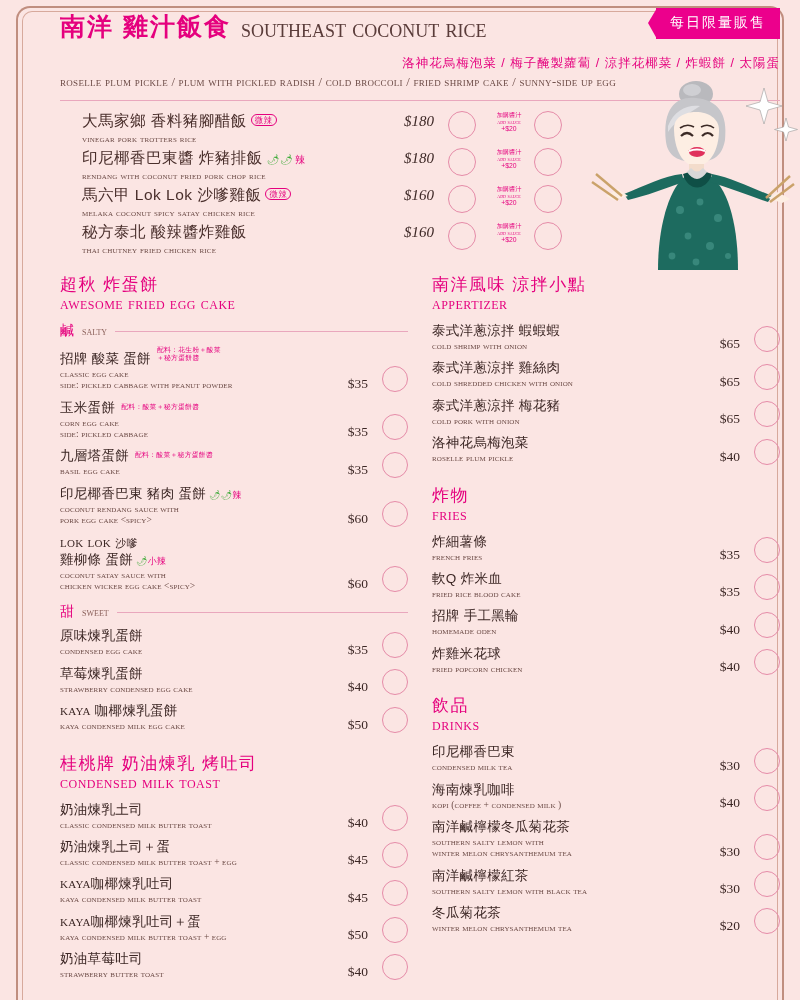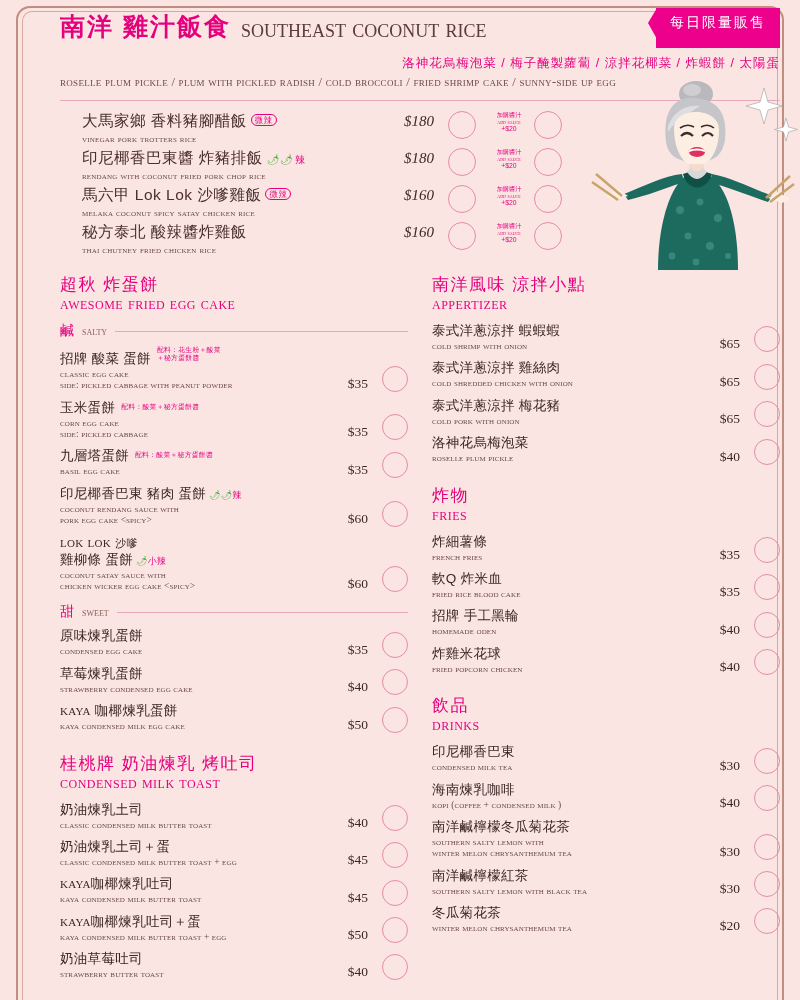--- a/index.html
+++ b/index.html
@@ -44,21 +44,21 @@
   }
   .t-en {
     font-size: 25px; color: #5a3c3a; letter-spacing: 0px;
     font-family: "Liberation Serif", serif;
     font-variant: small-caps; text-transform: lowercase;
   }
   .banner {
     position: absolute; right: 0; top: 8px;
     background: #ec008c; color: #fff;
     font-size: 14px; letter-spacing: 2px;
-    padding: 6px 14px 16px 14px;
+    padding: 6px 14px 7px 14px;
     font-family: "Liberation Sans", sans-serif;
   }
   .banner::after {
     content: "";
     position: absolute; left: -8px; top: 0;
     border-top: 15px solid transparent;
     border-bottom: 16px solid transparent;
     border-right: 9px solid #ec008c;
   }
   .sub-cn {

